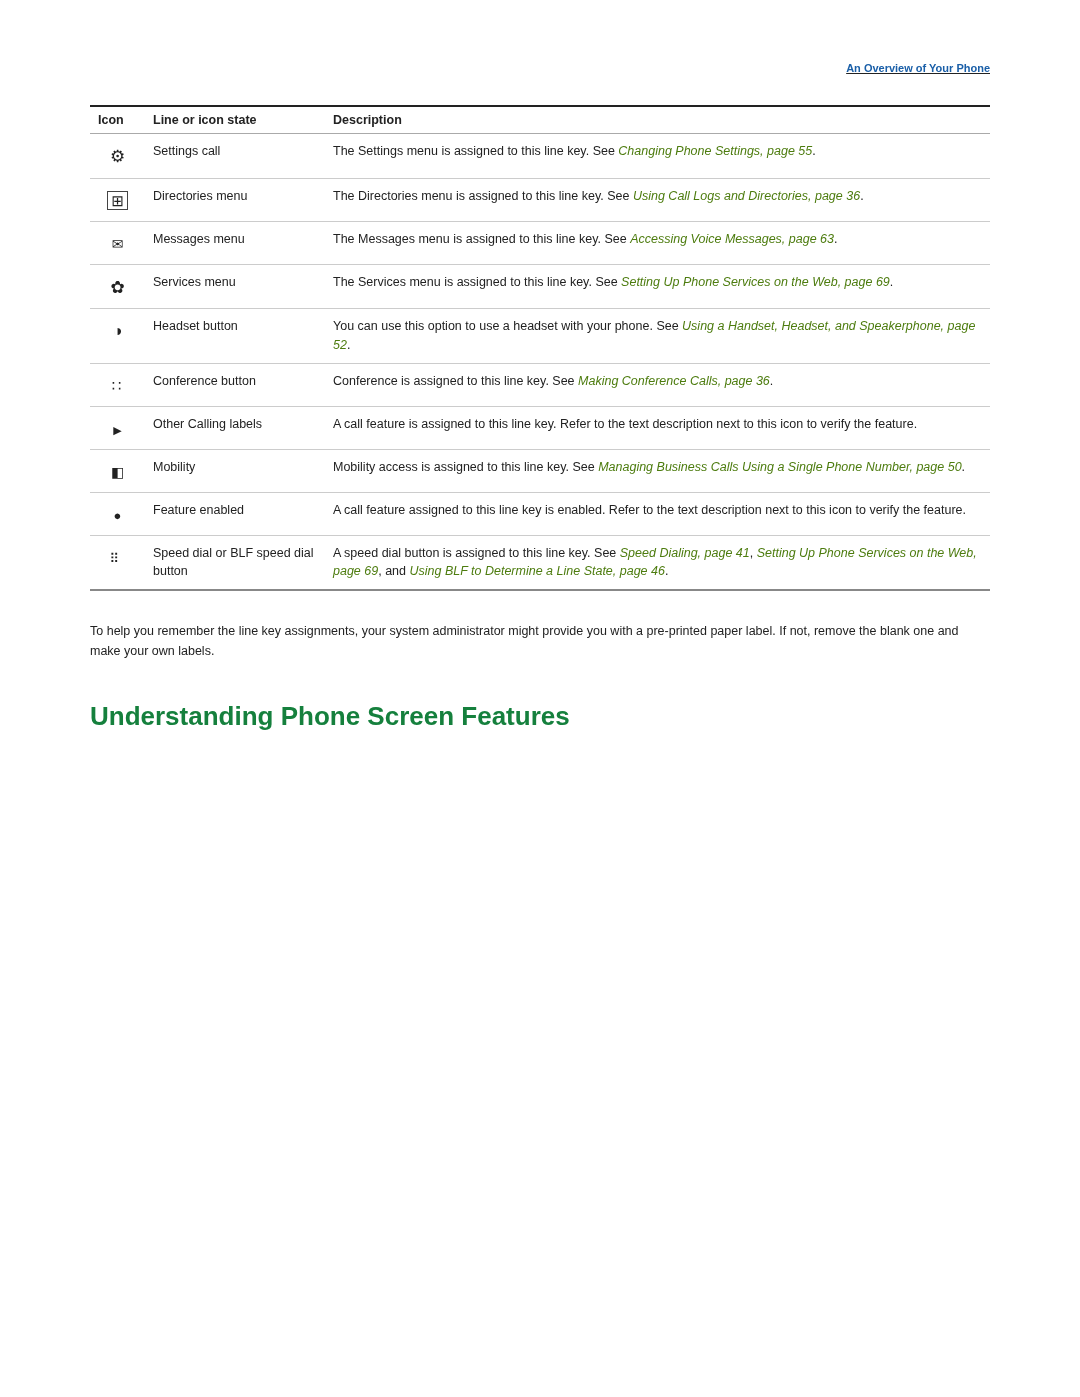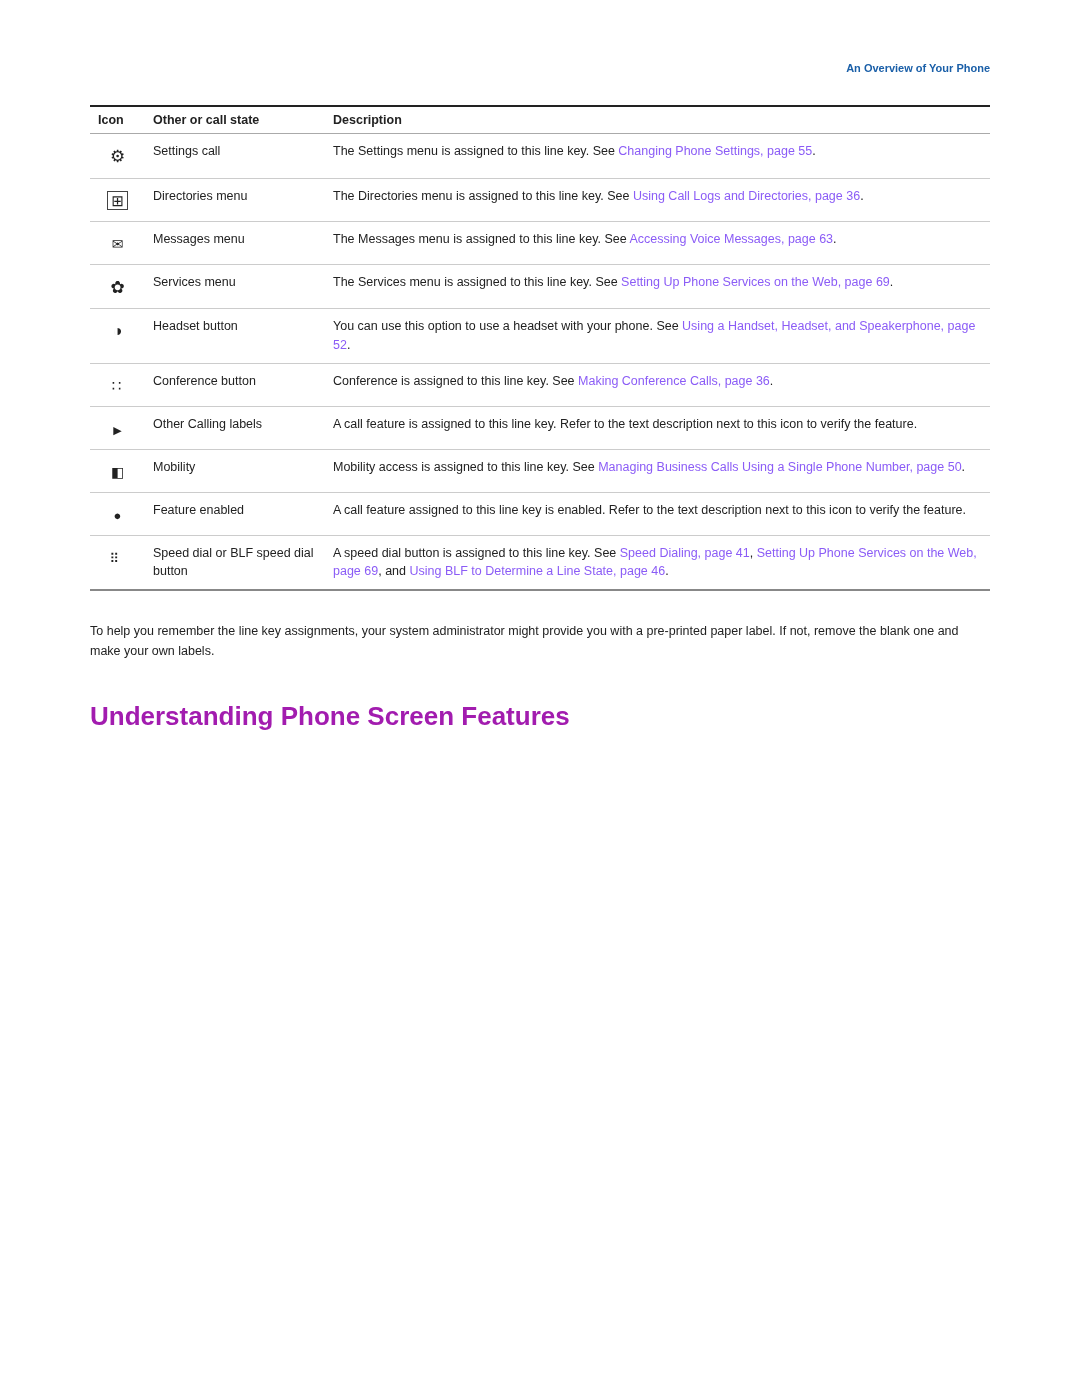--- a/index.html
+++ b/index.html
@@ -16,20 +16,21 @@
 
     .page-wrapper {
       padding: 60px 90px 80px 90px;
       position: relative;
     }
 
     
     .page-header {
       text-align: right;
       margin-bottom: 30px;
+      text-decoration: underline;
     }
 
     .page-header-title {
       font-size: 11px;
       font-weight: bold;
       color: #1a5fa8;
     }
 
     
     table {
@@ -73,22 +74,23 @@
       font-size: 16px;
       text-align: center;
       padding-top: 10px;
     }
 
     .line-state-cell {
       width: 180px;
     }
 
     .link {
-      color: #8b5cf6;
+      color: #4d7c0f;
       text-decoration: none;
+      font-style: italic;
     }
 
     
     .tip-section {
       margin-bottom: 40px;
     }
 
     .tip-title {
       font-size: 13px;
       font-weight: bold;
@@ -99,21 +101,21 @@
     .tip-text {
       font-size: 12.5px;
       line-height: 1.6;
       color: #222;
     }
 
     
     .section-heading {
       font-size: 26px;
       font-weight: bold;
-      color: #a21caf;
+      color: #15803d;
       margin-bottom: 28px;
       line-height: 1.2;
     }
 
     .section-intro {
       font-size: 12.5px;
       color: #222;
       line-height: 1.6;
     }
 
@@ -147,21 +149,21 @@
 <div class="page-wrapper">
 
   <div class="page-header">
     <span class="page-header-title">An Overview of Your Phone</span>
   </div>
 
   <table>
     <thead>
       <tr>
         <th>Icon</th>
-        <th>Other or call state</th>
+        <th>Line or icon state</th>
         <th>Description</th>
       </tr>
     </thead>
     <tbody>
 
       <tr>
         <td class="icon-cell">
           <span style="font-size:17px;">⚙</span>
         </td>
         <td class="line-state-cell">Settings call</td>

